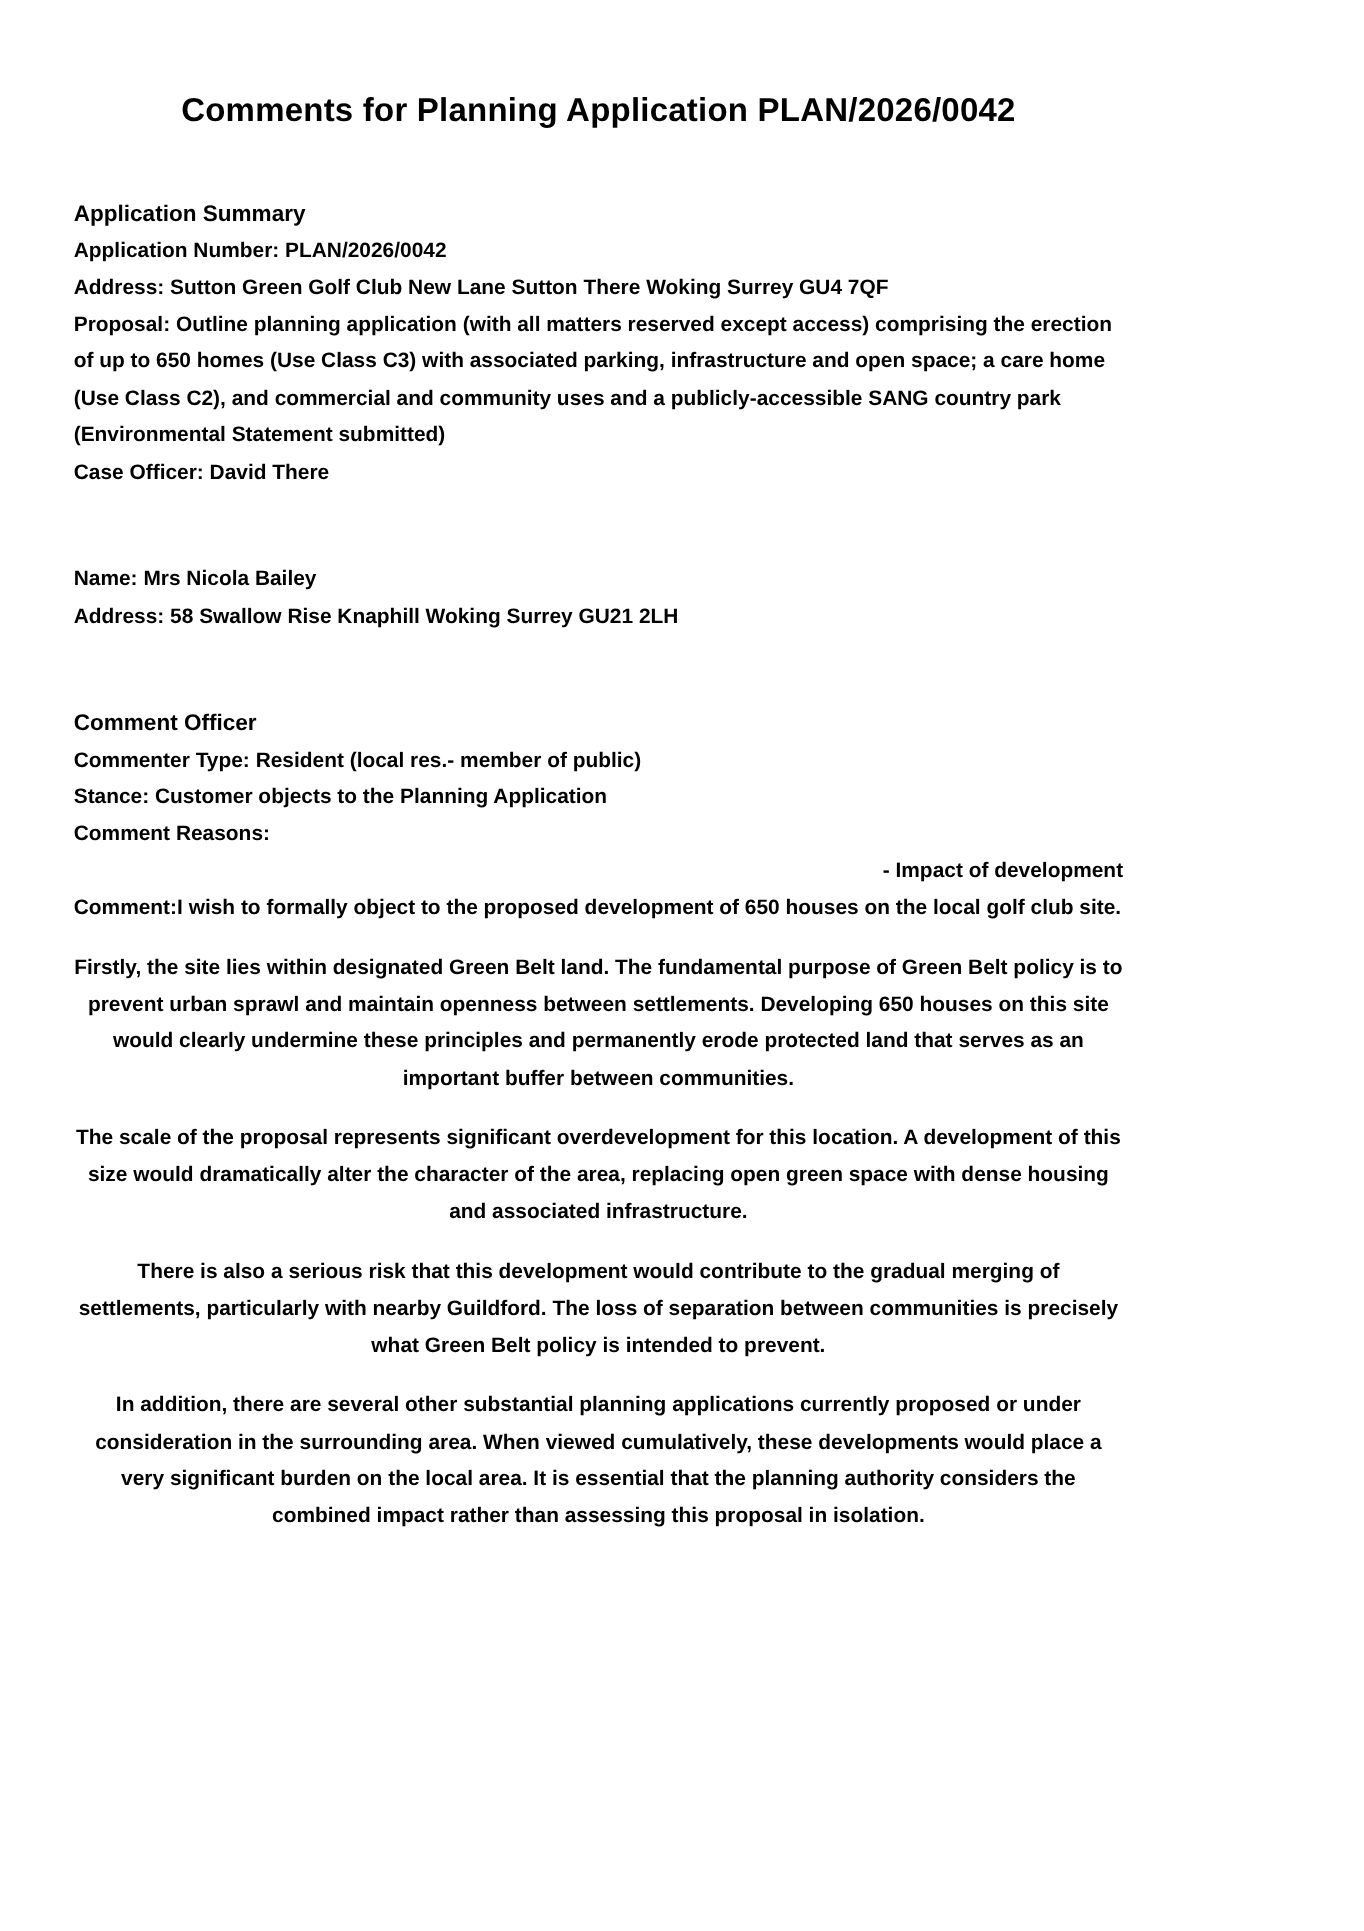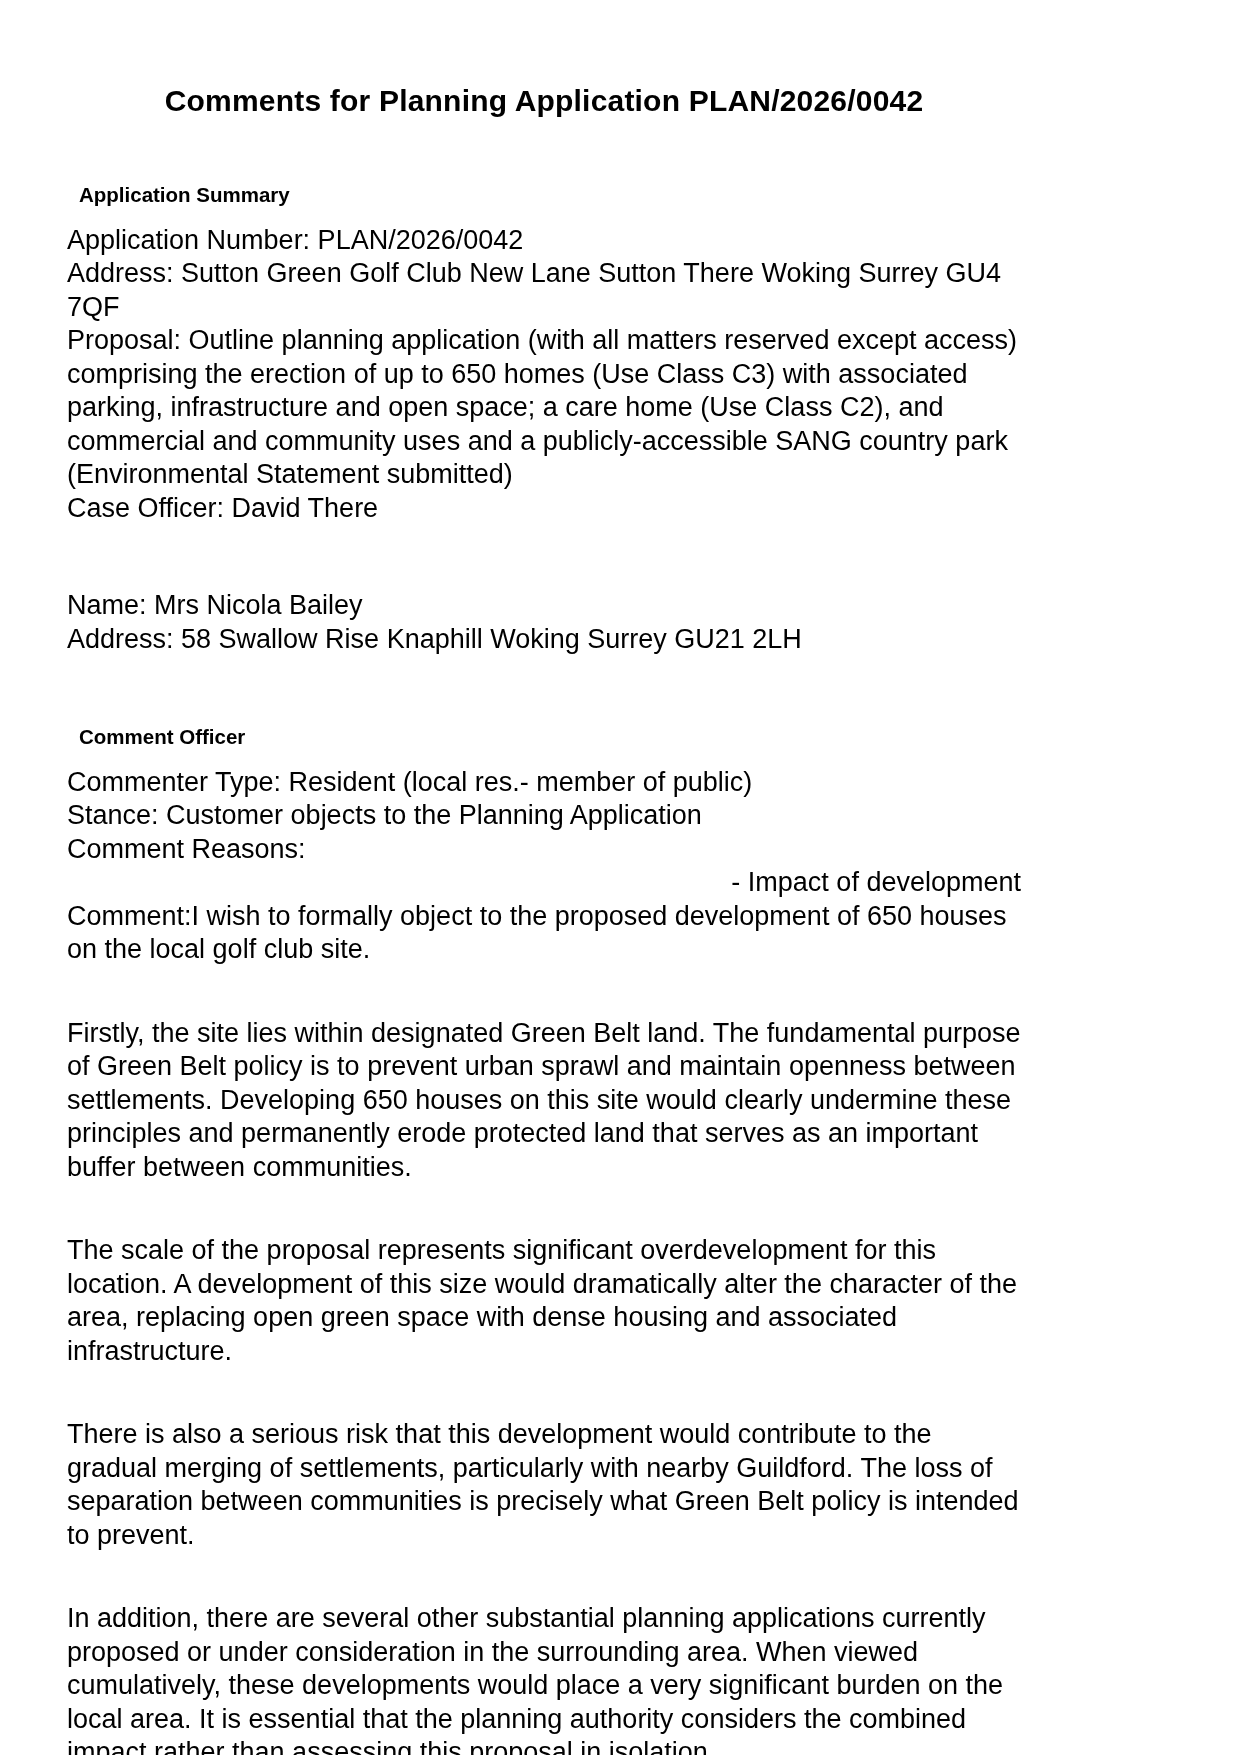--- a/index.html
+++ b/index.html
@@ -31,30 +31,31 @@
   .section {
     margin-top: 64px;
   }
   .section:first-of-type {
     margin-top: 0;
   }
   .section-heading {
     font-size: 20.5px;
     font-weight: bold;
     line-height: 33.5px;
-    margin: 12px;
+    margin: 0;
   }
   .line, .para {
-    font-size: 27px;
-    font-weight: normal;
+    font-size: 19px;
+    font-weight: bold;
     line-height: 33.5px;
     margin: 0;
   }
   .para {
-    margin-top: 50px;
+    margin-top: 21px;
+    text-align: center;
   }
   .reason-item {
     padding-left: 16px;
     text-align: right;
   }
 </style>
 </head>
 <body>
 
 <div class="page">

